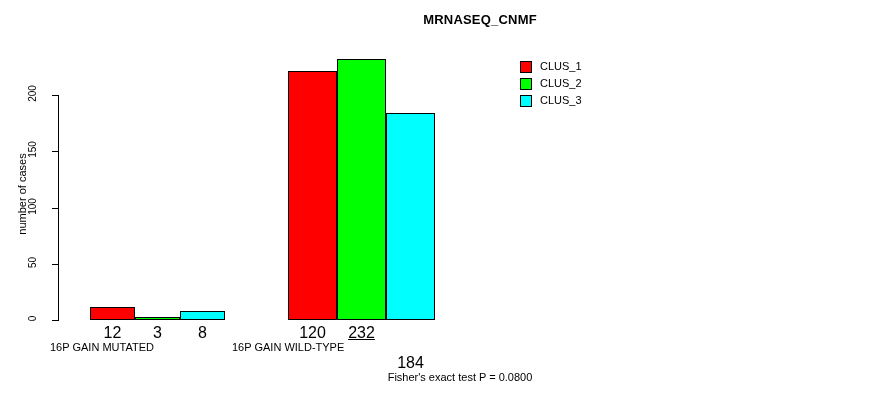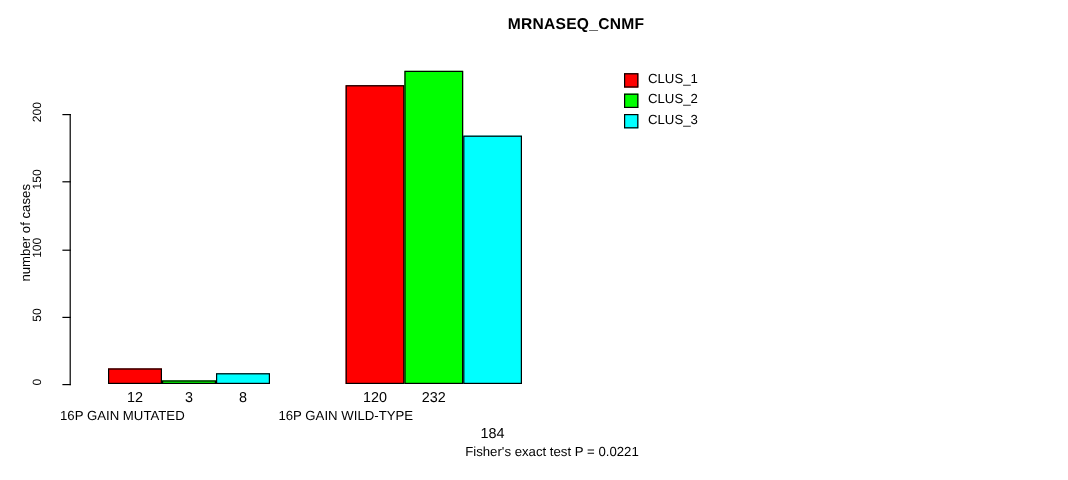--- a/index.html
+++ b/index.html
@@ -78,21 +78,21 @@
   #plot-area {
     left: 0;
     top: 0;
     width: 890px;
     height: 400px;
   }
 
   
   .bar-value {
     text-align: center;
-    font-size: 12px;
+    font-size: 16px;
     top: 324px;
   }
 
   
   .group-label {
     text-align: left;
     font-size: 11px;
     top: 341px;
     white-space: nowrap;
   }
@@ -159,27 +159,27 @@
       <div class="abs bar" style="left: 90px; width: 45px; height: 13.5px; top: 306.5px; background: rgb(255, 0, 0);"></div>
       <div class="abs bar-value" style="left: 90px; width: 45px;">12</div>
       <div class="abs bar" style="left: 135px; width: 45px; height: 3.375px; top: 316.625px; background: rgb(0, 255, 0);"></div>
       <div class="abs bar-value" style="left: 135px; width: 45px;">3</div>
       <div class="abs bar" style="left: 180px; width: 45px; height: 9px; top: 311px; background: rgb(0, 255, 255);"></div>
       <div class="abs bar-value" style="left: 180px; width: 45px;">8</div>
       <div class="abs group-label" style="left: 50px; width: 215px;">16P GAIN MUTATED</div>
       <div class="abs bar" style="left: 288px; width: 49px; height: 248.625px; top: 71.375px; background: rgb(255, 0, 0);"></div>
       <div class="abs bar-value" style="left: 288px; width: 49px;">120</div>
       <div class="abs bar" style="left: 337px; width: 49px; height: 261px; top: 59px; background: rgb(0, 255, 0);"></div>
-      <div class="abs bar-value" style="left: 337px; width: 49px;">232</div>
+      <div class="abs bar-value" style="left: 337px; width: 49px; text-decoration: underline;">232</div>
       <div class="abs bar" style="left: 386px; width: 49px; height: 207px; top: 113px; background: rgb(0, 255, 255);"></div>
       <div class="abs bar-value" style="left: 386px; width: 49px; margin-top: 30px;">184</div>
       <div class="abs group-label" style="left: 232px; width: 227px;">16P GAIN WILD-TYPE</div>
     </div>
 
-  <div class="abs" id="caption">Fisher's exact test P = 0.0221</div>
+  <div class="abs" id="caption">Fisher's exact test P = 0.0800</div>
 
   <div class="abs" id="legend">
       <div class="legend-row">
         <span class="legend-swatch" style="background: rgb(255, 0, 0);"></span>
         <span class="legend-label">CLUS_1</span>
       </div>
       <div class="legend-row">
         <span class="legend-swatch" style="background: rgb(0, 255, 0);"></span>
         <span class="legend-label">CLUS_2</span>
       </div>

